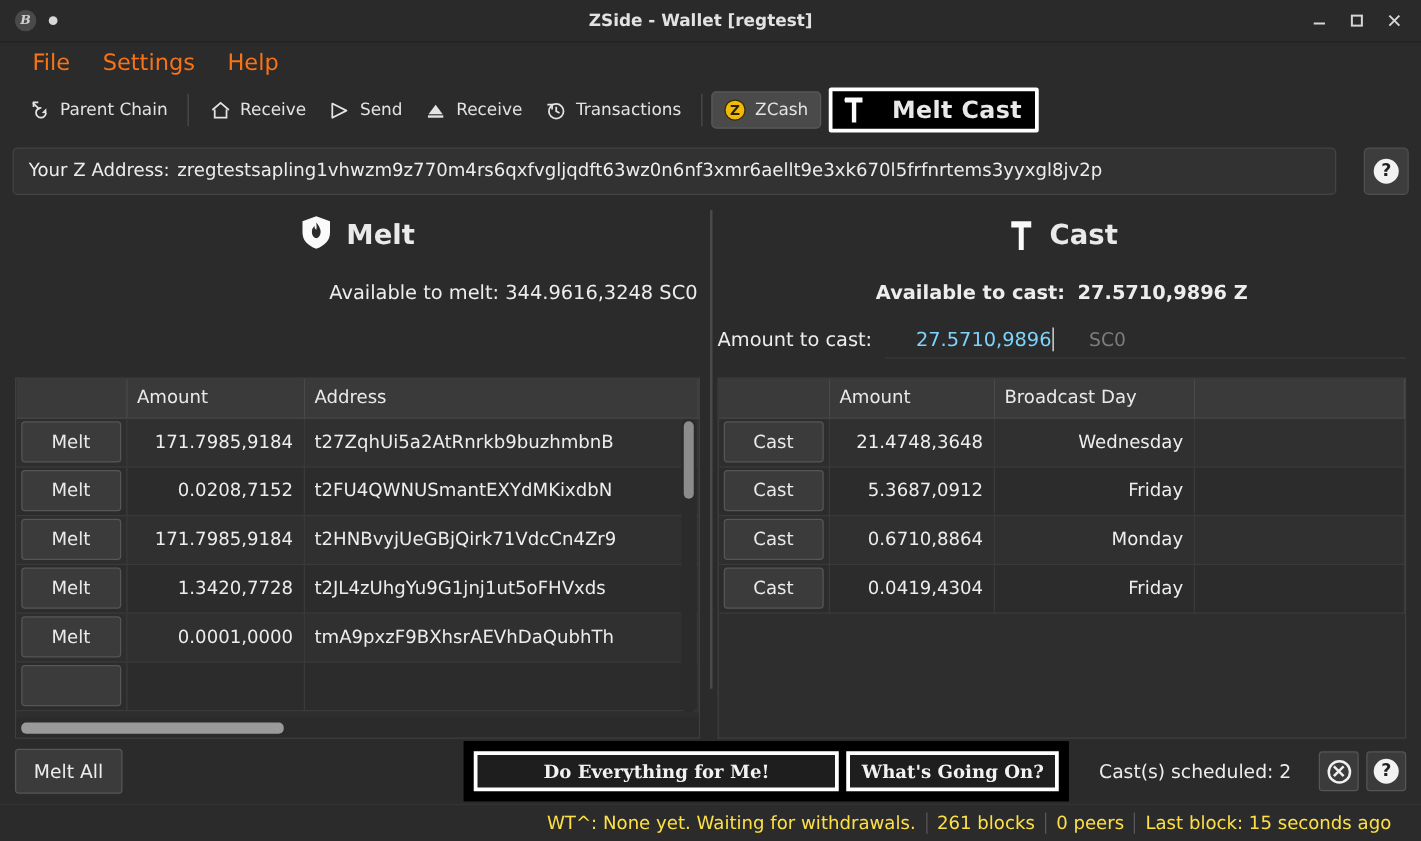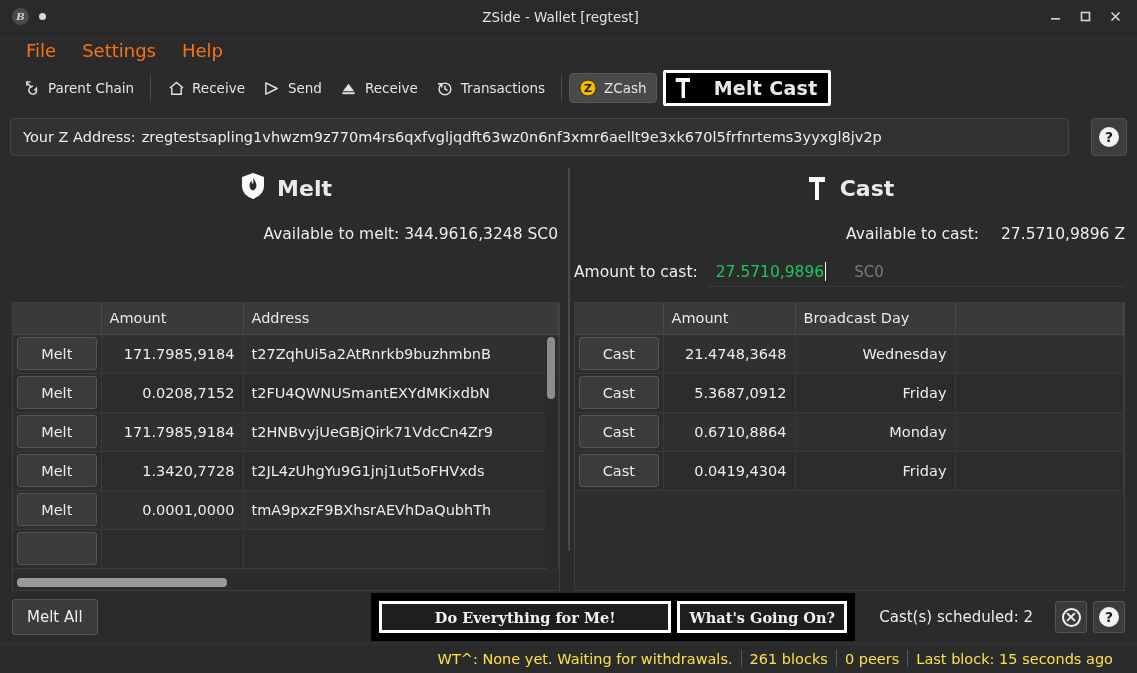--- a/index.html
+++ b/index.html
@@ -28,21 +28,21 @@
   .tb-appicon {
     width: 17px; height: 17px; border-radius: 50%;
     background: #4a4a4a; color: #cfcfcf;
     font-size: 10px; font-style: italic; font-weight: bold;
     display: flex; align-items: center; justify-content: center;
     font-family: "DejaVu Serif", serif;
   }
   .tb-dot { width: 7px; height: 7px; border-radius: 50%; background: #d8d8d8; }
   .tb-title {
     position: absolute; left: 0; right: 16px; text-align: center;
-    font-size: 13.5px; color: #e2e2e2; pointer-events: none;
+    font-size: 13.5px; color: #e2e2e2; pointer-events: none; font-weight: bold;
   }
   .tb-right { margin-left: auto; display: flex; align-items: center; padding-right: 8px; gap: 2px; }
   .tb-btn {
     width: 28px; height: 26px; display: flex; align-items: center; justify-content: center;
     color: #d6d6d6; font-size: 13px; line-height: 1;
   }
   .tb-btn svg { display: block; }
 
   
   .menubar {
@@ -127,37 +127,37 @@
     gap: 11px; height: 52px; flex: 0 0 52px;
   }
   .pane-head .title { font-size: 22px; font-weight: bold; color: #eaeaea; }
 
   .avail {
     height: 40px; flex: 0 0 40px;
     display: flex; align-items: center;
     font-size: 15.5px; color: #ededed;
   }
   .avail.right-align { justify-content: flex-end; padding-right: 2px; }
-  .avail.left-align { justify-content: flex-end; gap: 22px; }
+  .avail.left-align { justify-content: center; gap: 10px; font-weight: bold; }
   .avail .val { }
 
   .amountrow {
     height: 36px; flex: 0 0 36px;
     display: flex; align-items: center; gap: 10px;
     font-size: 15.5px; color: #ededed;
   }
   .amount-input {
     flex: 1; height: 30px;
     background: #2b2b2b;
     border: none; border-bottom: 1px solid #3a3a3a;
     display: flex; align-items: center;
     padding-left: 8px; gap: 0;
     position: relative;
   }
-  .amount-input .val { font-size: 15.5px; color: #22c55e; }
+  .amount-input .val { font-size: 15.5px; color: #7dd3fc; margin-left: 17px; }
   .amount-input .caret {
     width: 1px; height: 19px; background: #f2f2f2; margin-left: 1px;
   }
   .amount-input .suffix { font-size: 15px; color: #7d7d7d; margin-left: 28px; }
 
   
   .left-spacer { height: 36px; flex: 0 0 36px; }
   .left-prespacer { height: 12px; flex: 0 0 12px; }
 
   

